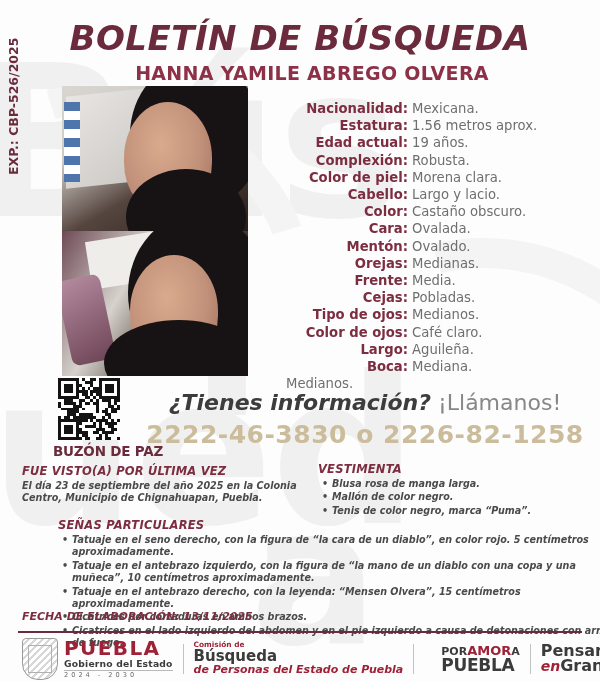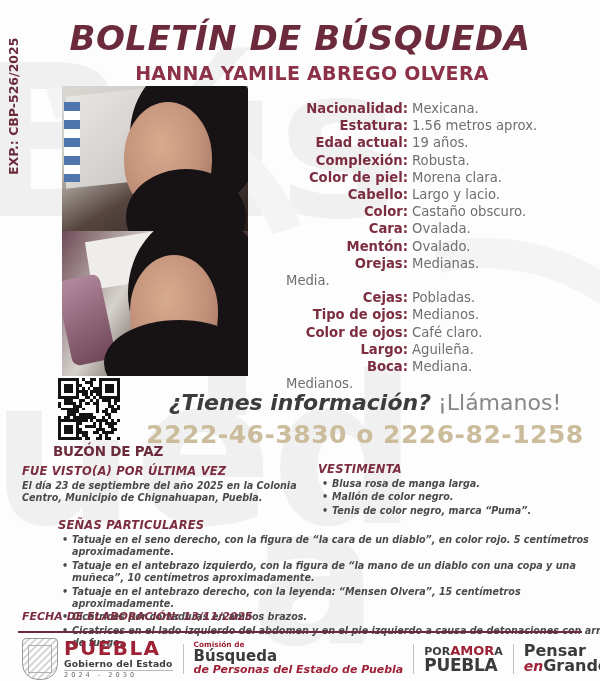--- a/index.html
+++ b/index.html
@@ -327,21 +327,21 @@
   .puebla .p3 {
     font-size: 6.6px; color: #6b6b6b; letter-spacing: 3px;
     border-top: 1px solid #b9b9b9; margin-top: 1.5px; padding-top: 1px;
     font-family: "DejaVu Sans", sans-serif;
   }
   .vsep { width: 1px; height: 30px; background: #c2c2c2; margin: 0 10px; flex: none; }
   .comision { line-height: 1.05; flex: none; }
   .comision .c1 { font-size: 7.4px; font-weight: bold; color: #9e2136; font-family: "DejaVu Sans", sans-serif; }
   .comision .c2 { font-size: 15px; font-weight: bold; color: #3b3b3b; font-family: "DejaVu Sans", sans-serif; }
   .comision .c3 { font-size: 11px; font-weight: bold; color: #9e2136; font-family: "DejaVu Sans", sans-serif; font-style: italic; }
-  .amor { line-height: 1; text-align: left; flex: none; }
+  .amor { line-height: 1; text-align: left; flex: none; margin-left: 17px; }
   .amor .a1 { font-size: 11px; font-weight: bold; color: #3b3b3b; font-family: "DejaVu Sans", sans-serif; }
   .amor .a1 b { color: #9e2136; font-size: 13px; }
   .amor .a2 { font-size: 17px; font-weight: bold; color: #3b3b3b; letter-spacing: -.3px; font-family: "DejaVu Sans", sans-serif; }
   .pensar { line-height: .95; flex: none; }
   .pensar .g1 { font-size: 16px; font-weight: bold; color: #3b3b3b; font-family: "DejaVu Sans", sans-serif; }
   .pensar .g2 { font-size: 16px; font-weight: bold; color: #3b3b3b; font-family: "DejaVu Sans", sans-serif; }
   .pensar .g2 em { color: #9e2136; font-size: 14px; }
   .qr-foot {
     width: 34px; height: 34px;
     margin-left: auto; margin-right: 20px;
@@ -419,20 +419,21 @@
       </div>
       <div class="desc-row">
         <div class="desc-label">Mentón:</div>
         <div class="desc-value">Ovalado.</div>
       </div>
       <div class="desc-row">
         <div class="desc-label">Orejas:</div>
         <div class="desc-value">Medianas.</div>
       </div>
       <div class="desc-row">
+        <div class="desc-label">Frente:</div>
         <div class="desc-value">Media.</div>
       </div>
       <div class="desc-row">
         <div class="desc-label">Cejas:</div>
         <div class="desc-value">Pobladas.</div>
       </div>
       <div class="desc-row">
         <div class="desc-label">Tipo de ojos:</div>
         <div class="desc-value">Medianos.</div>
       </div>

